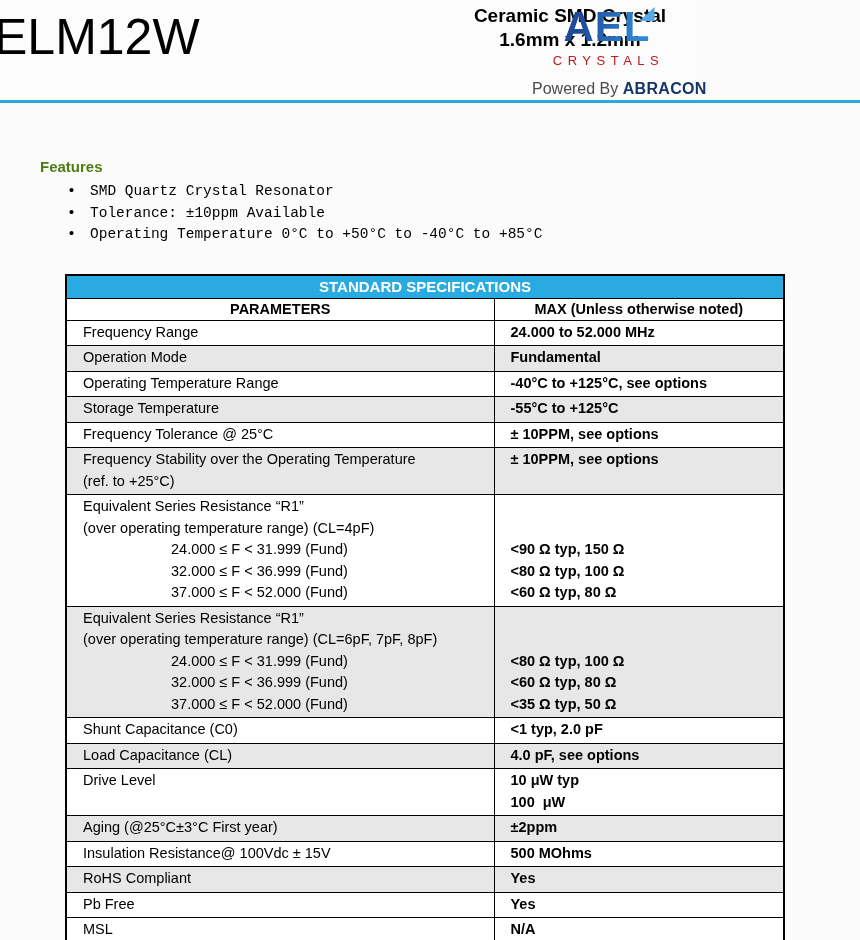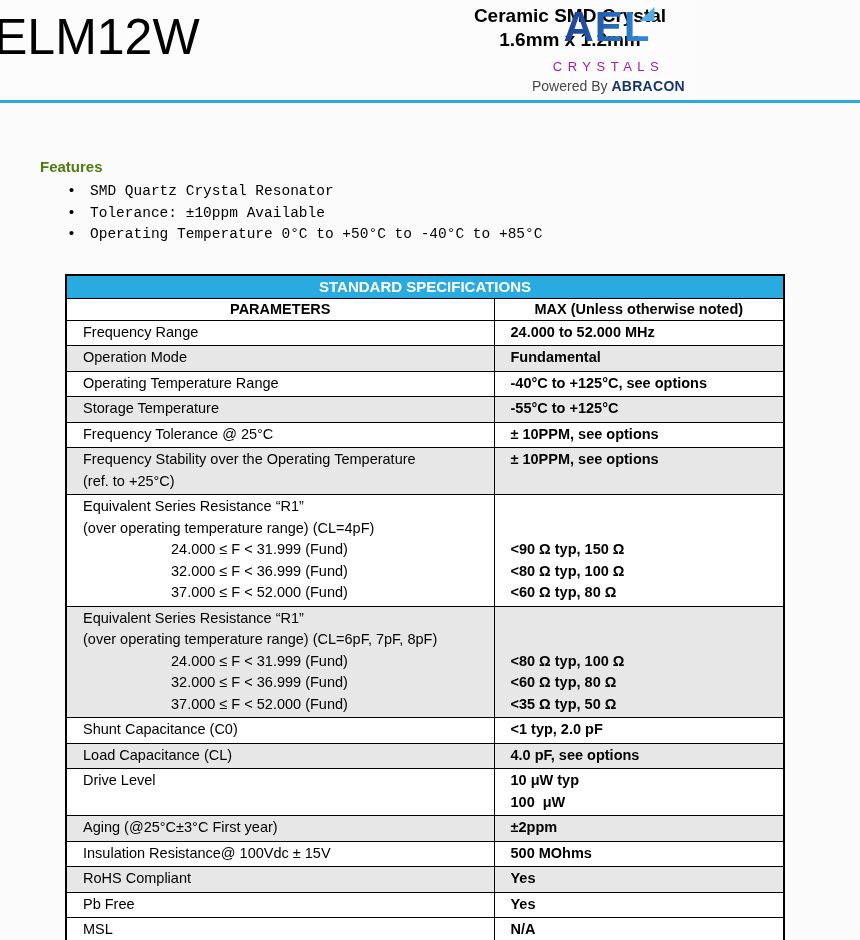--- a/index.html
+++ b/index.html
@@ -38,24 +38,24 @@
   @supports (-webkit-background-clip: text) {
     .ael { -webkit-text-fill-color: transparent; }
   }
   .tri {
     position: absolute; right: -4px; top: 1px;
     width: 15px; height: 14px;
     background: var(--logo-tri);
     clip-path: polygon(0 100%, 100% 0, 100% 100%);
   }
   .crystals {
-    margin-top: 11px; font-size: 13px; font-weight: 500;
-    letter-spacing: 5.5px; color: #a21caf; text-indent: 3px;
-  }
-  .powered { margin-top: 4px; font-size: 14px; color: #4a4a4a; white-space: nowrap; }
+    margin-top: 5px; font-size: 13px; font-weight: 500;
+    letter-spacing: 5.5px; color: #b91c1c; text-indent: 3px;
+  }
+  .powered { margin-top: 12px; font-size: 16px; color: #4a4a4a; white-space: nowrap; }
   .abracon { font-weight: 700; color: var(--abracon); letter-spacing: 0.3px; }
 
   .divider {
     position: absolute; top: 100px; left: 0; width: 860px; height: 3px;
     background: var(--accent);
   }
 
   
   .features { position: absolute; top: 158px; left: 40px; width: 600px; }
   .features h2 { font-size: 15px; font-weight: 700; color: #4d7c0f; }

